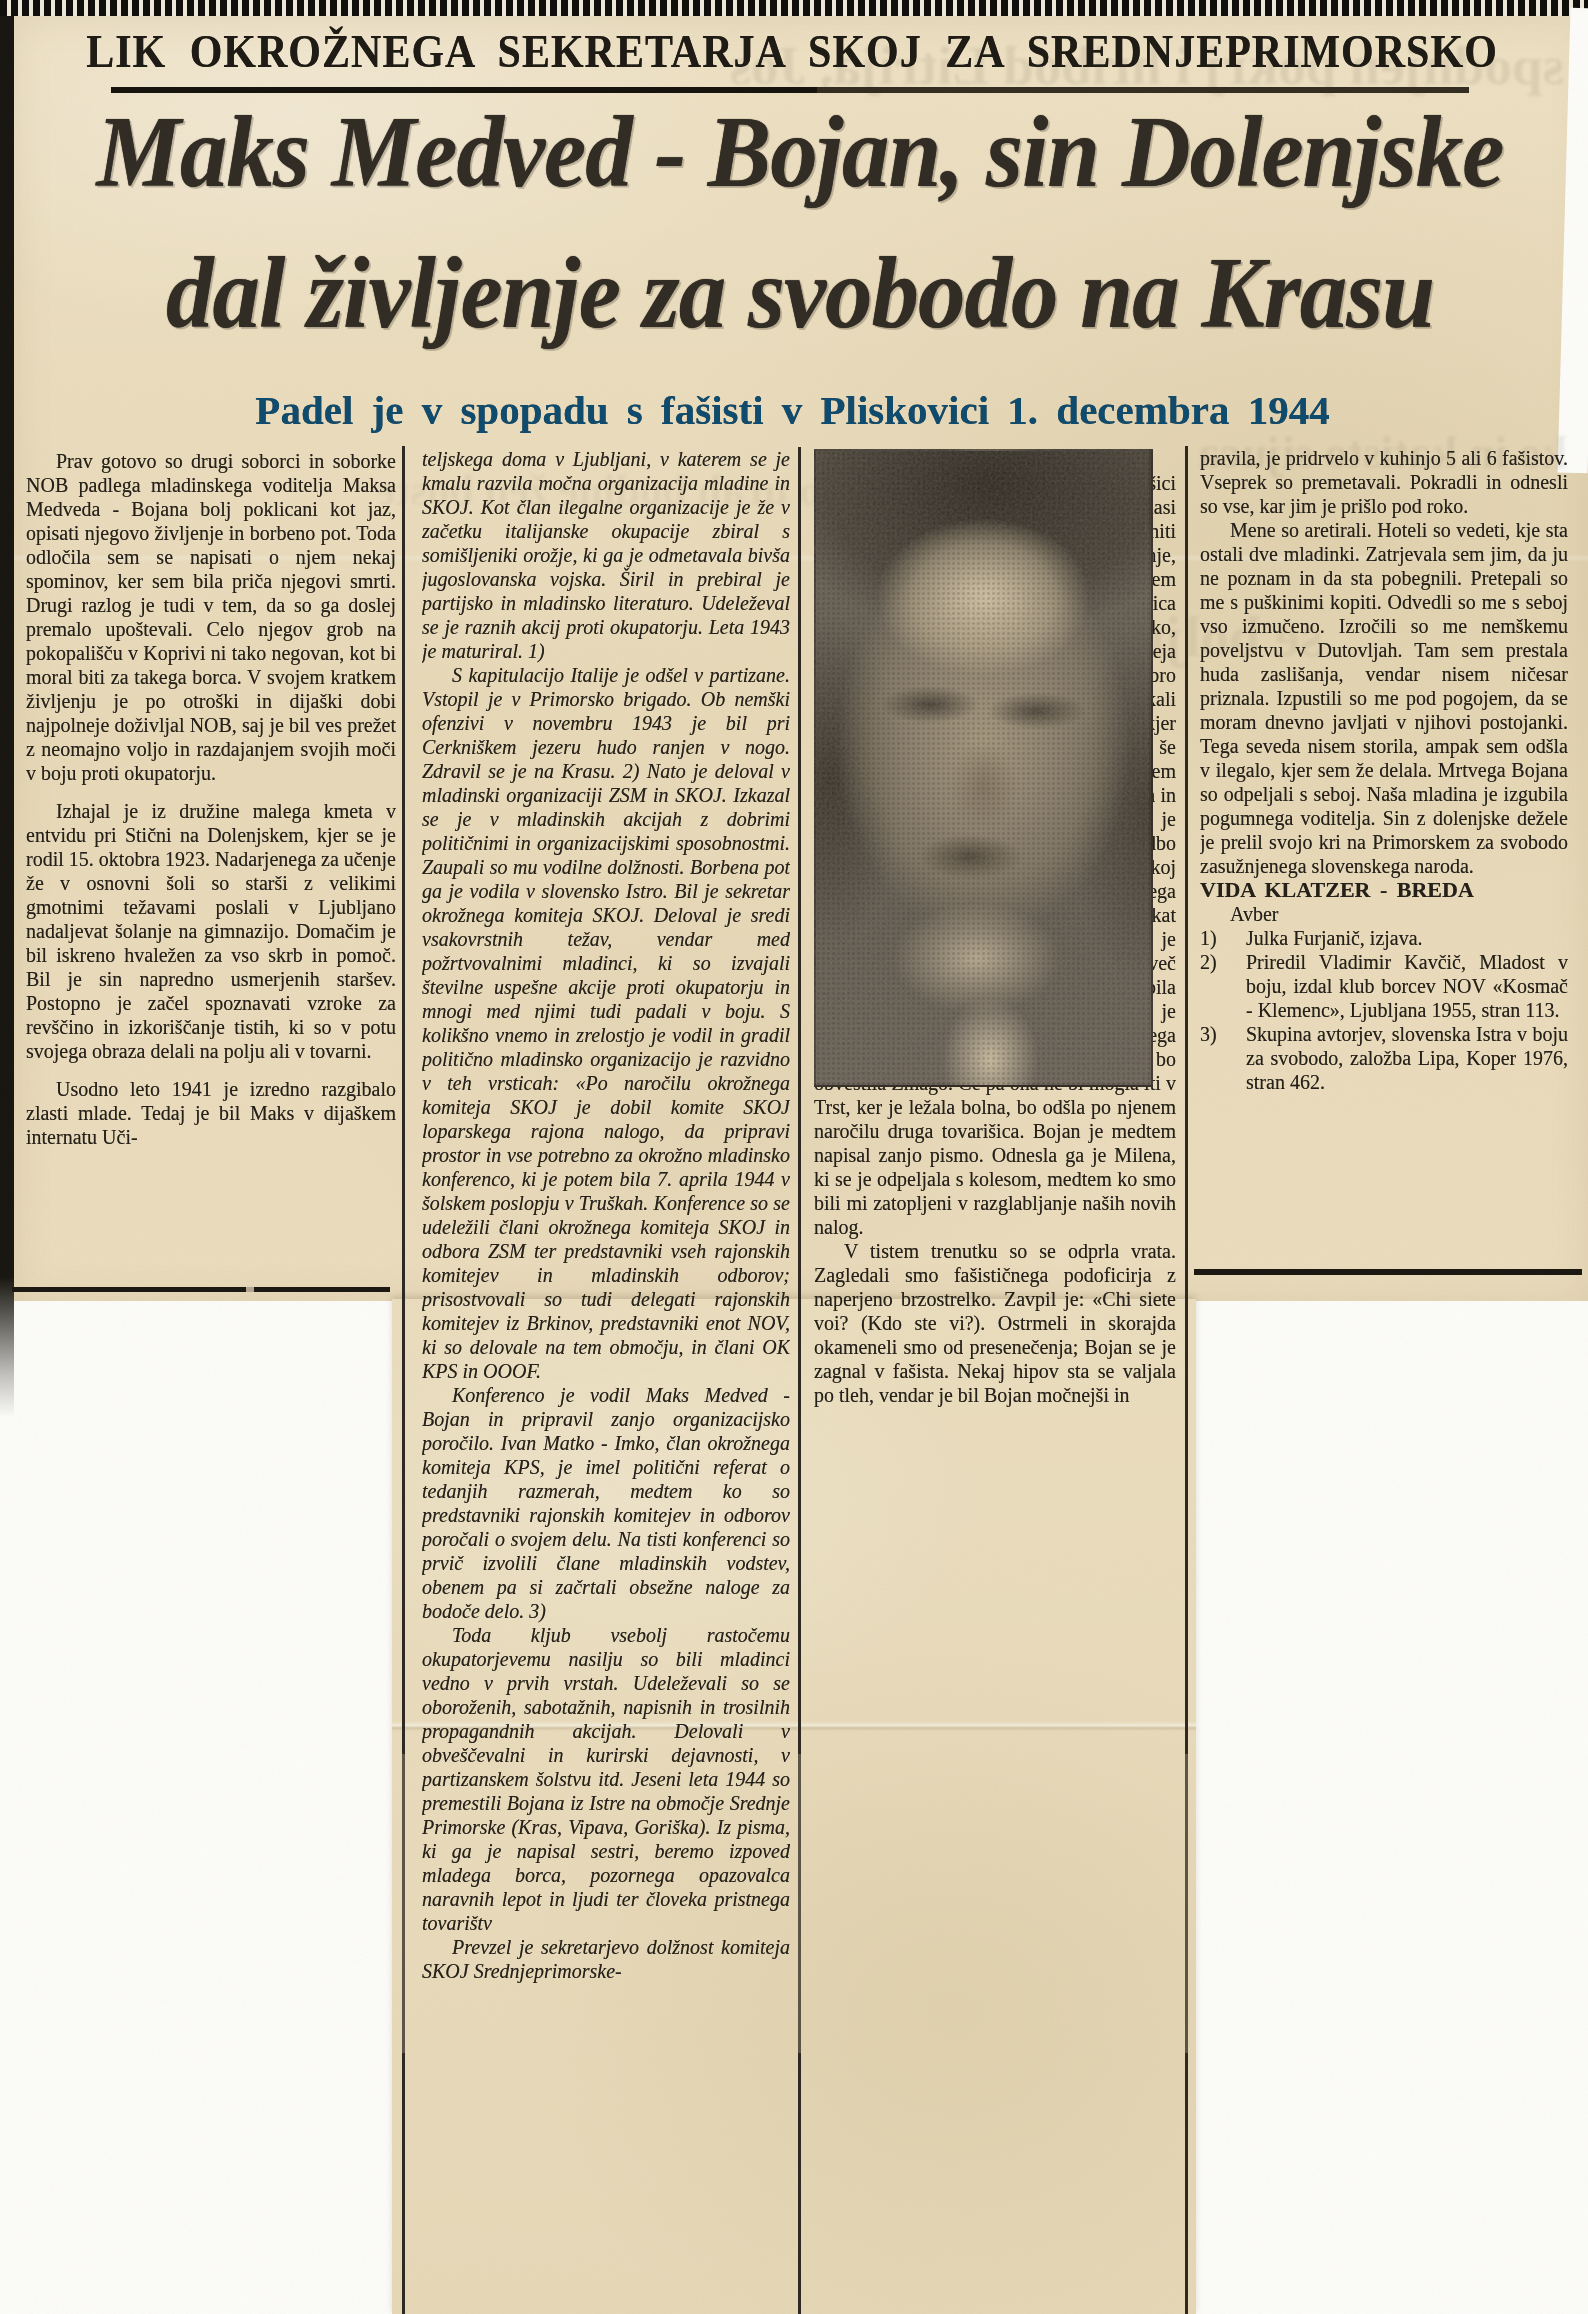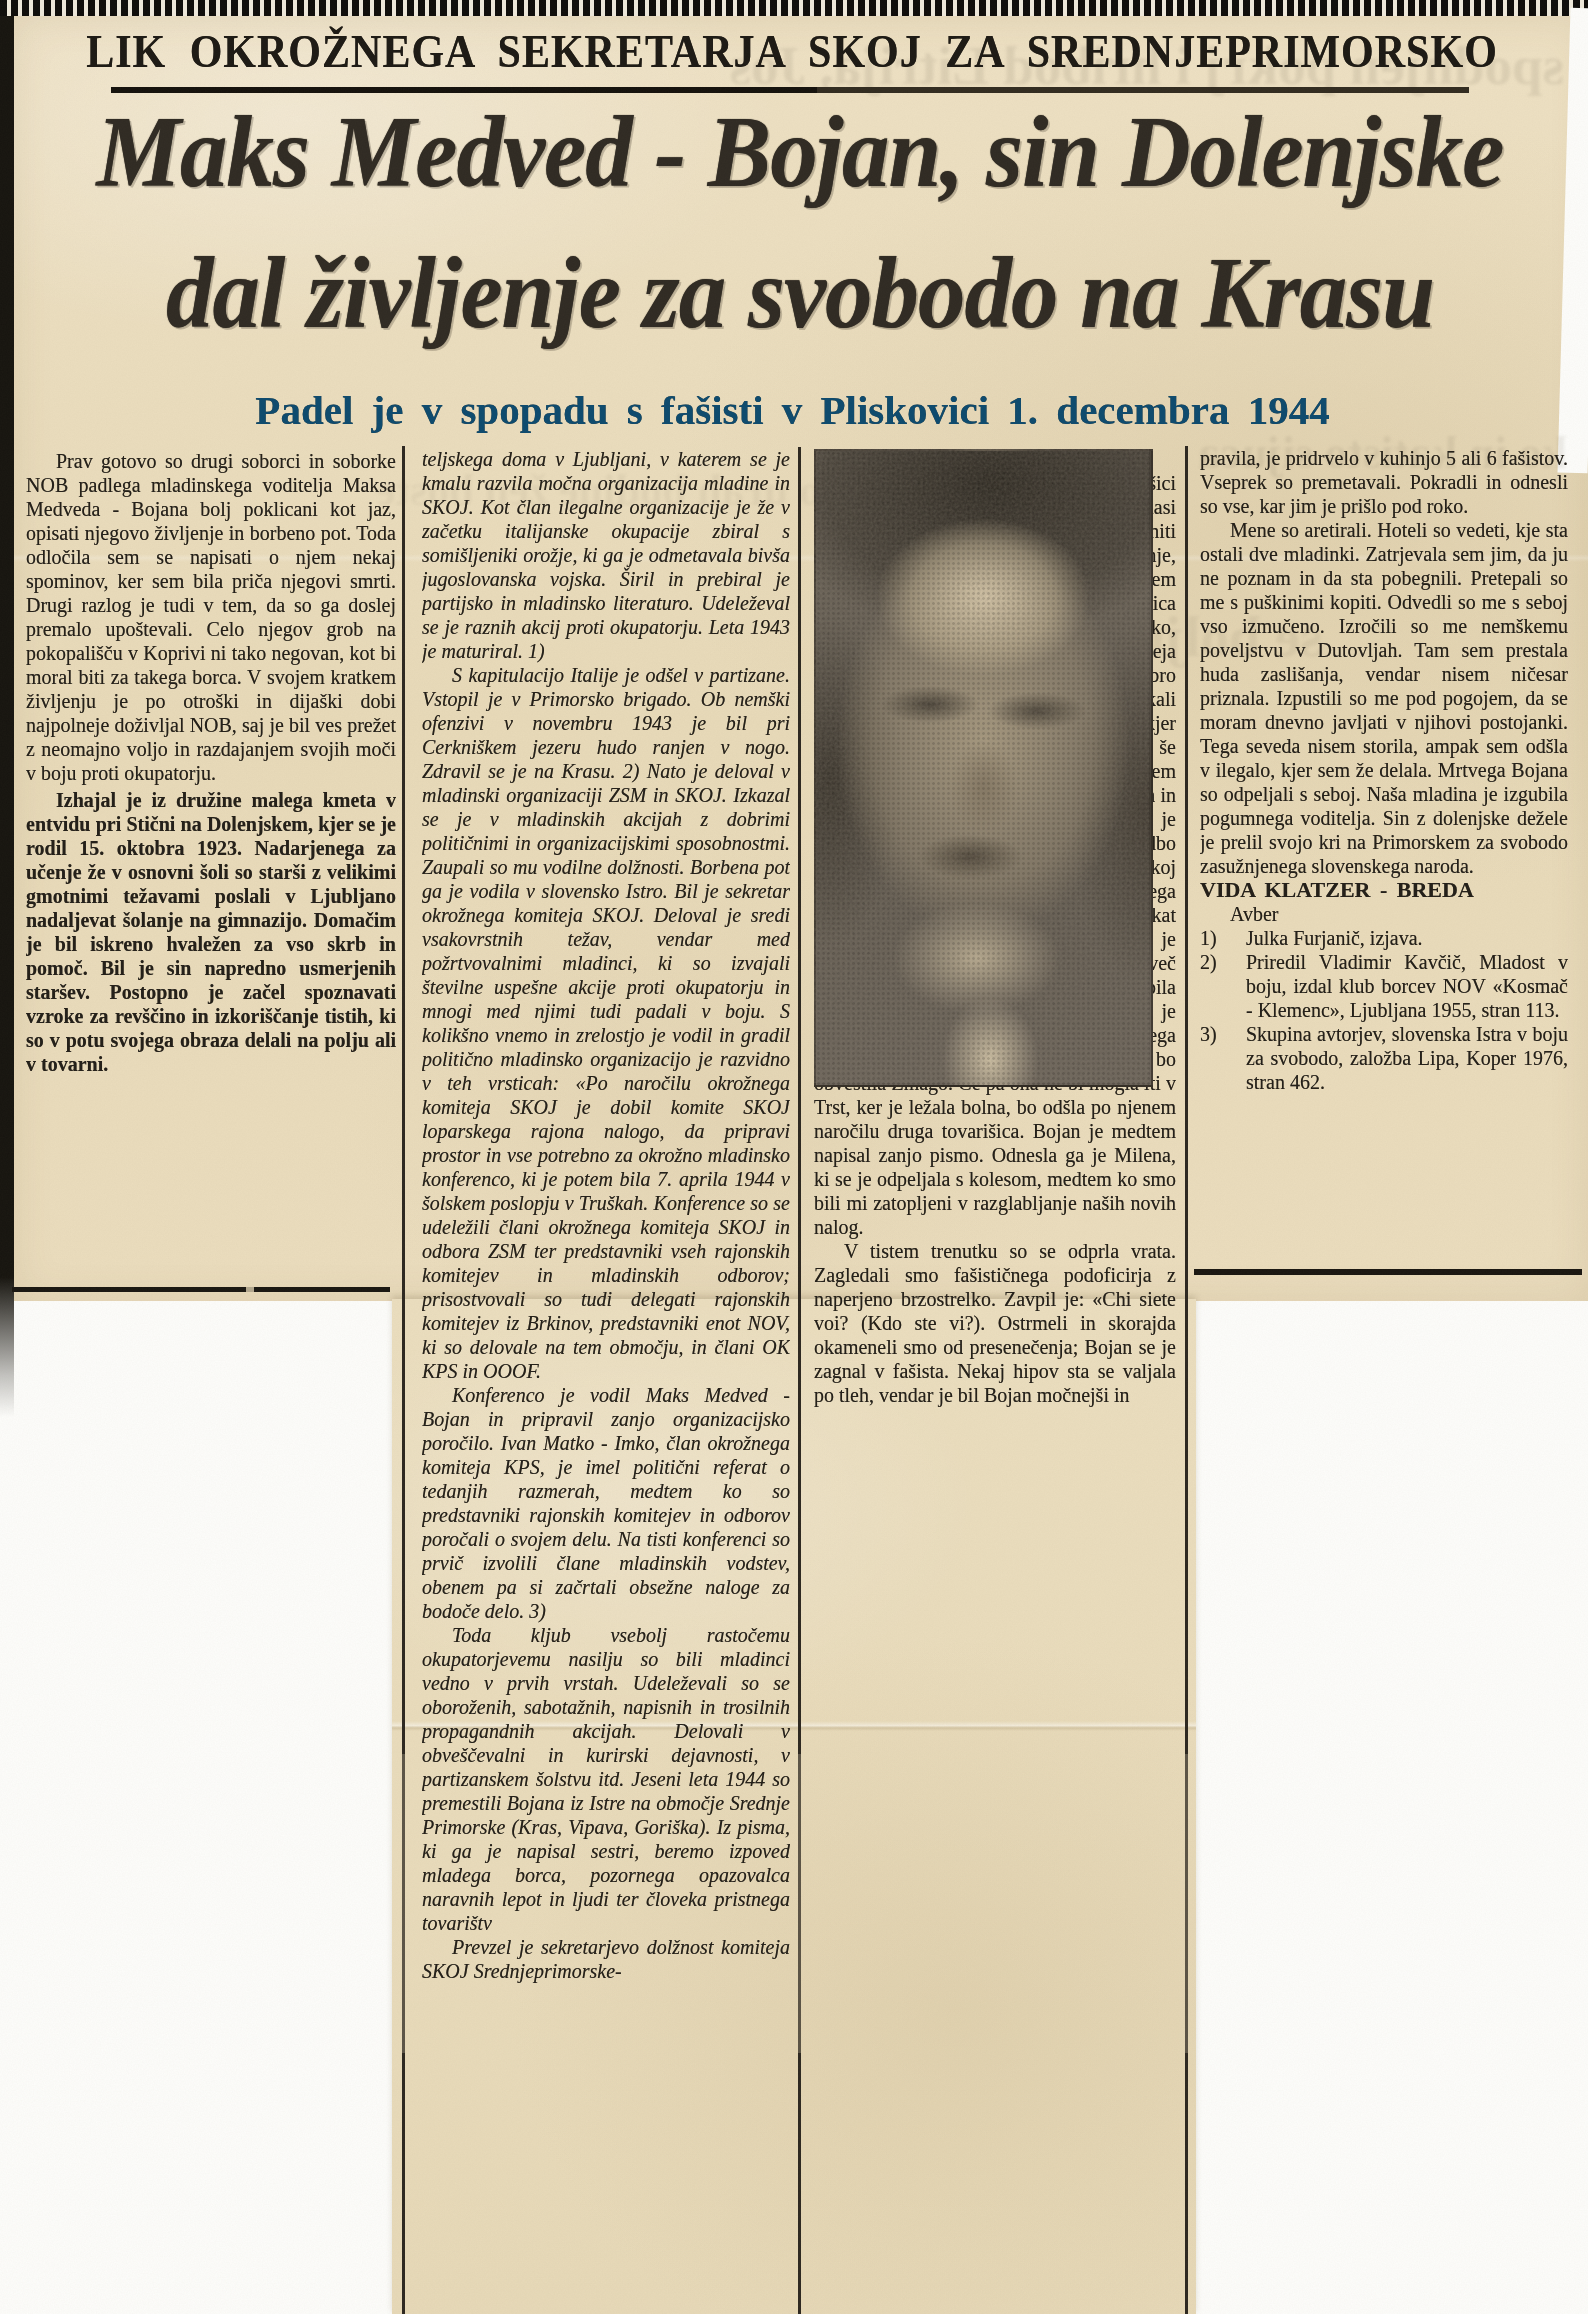--- a/index.html
+++ b/index.html
@@ -75,21 +75,21 @@
     text-shadow:0 0 0.5px rgba(25,20,12,.7);
   }
 
   .col{
     position:absolute;overflow:hidden;
     font-size:20px;line-height:24px;text-align:justify;
     color:#221e18;text-shadow:0 0 0.4px rgba(30,25,18,.55);
   }
   .col p{margin:0;}
   .col p.ind{text-indent:30px;}
-  .col p.sp{margin-top:3px;font-weight:bold;}
+  .col p.sp{margin-top:14px;}
   .col1{left:26px;top:449px;width:370px;height:840px;}
   .col2{left:422px;top:447px;width:368px;height:1867px;font-style:italic;}
   .col3{left:814px;top:447px;width:362px;height:1867px;}
   .col4{left:1200px;top:446px;width:368px;height:832px;}
 
   .vrule{position:absolute;width:3px;background:linear-gradient(180deg,#2c2720 0 70%,rgba(44,39,32,.75) 70% 86%,#2c2720 86% 100%);}
   .vrule.d1{left:402px;top:446px;height:1869px;}
   .vrule.d2{left:798px;top:447px;height:1867px;}
   .vrule.d3{left:1185px;top:446px;height:1869px;}
   .hrule{position:absolute;background:#191611;}
@@ -163,20 +163,21 @@
 
   <div class="vrule d1"></div>
   <div class="vrule d2"></div>
   <div class="vrule d3"></div>
   <div class="hrule col1-end"></div>
   <div class="hrule col4-end"></div>
 
   <div class="col col1">
     <p class="ind">Prav gotovo so drugi soborci in soborke NOB padlega mladinskega voditelja Maksa Medveda - Bojana bolj poklicani kot jaz, opisati njegovo življenje in borbeno pot. Toda odločila sem se napisati o njem nekaj spominov, ker sem bila priča njegovi smrti. Drugi razlog je tudi v tem, da so ga doslej premalo upoštevali. Celo njegov grob na pokopališču v Koprivi ni tako negovan, kot bi moral biti za takega borca. V svojem kratkem življenju je po otroški in dijaški dobi najpolneje doživljal NOB, saj je bil ves prežet z neomajno voljo in razdajanjem svojih moči v boju proti okupatorju.</p>
     <p class="ind sp">Izhajal je iz družine malega kmeta v entvidu pri Stični na Dolenjskem, kjer se je rodil 15. oktobra 1923. Nadarjenega za učenje že v osnovni šoli so starši z velikimi gmotnimi težavami poslali v Ljubljano nadaljevat šolanje na gimnazijo. Domačim je bil iskreno hvaležen za vso skrb in pomoč. Bil je sin napredno usmerjenih staršev. Postopno je začel spoznavati vzroke za revščino in izkoriščanje tistih, ki so v potu svojega obraza delali na polju ali v tovarni.</p>
+    <p class="ind sp">Usodno leto 1941 je izredno razgibalo zlasti mlade. Tedaj je bil Maks v dijaškem internatu Uči-</p>
   </div>
 
   <div class="col col2">
     <p>teljskega doma v Ljubljani, v katerem se je kmalu razvila močna organizacija mladine in SKOJ. Kot član ilegalne organizacije je že v začetku italijanske okupacije zbiral s somišljeniki orožje, ki ga je odmetavala bivša jugoslovanska vojska. Širil in prebiral je partijsko in mladinsko literaturo. Udeleževal se je raznih akcij proti okupatorju. Leta 1943 je maturiral. 1)</p>
     <p class="ind">S kapitulacijo Italije je odšel v partizane. Vstopil je v Primorsko brigado. Ob nemški ofenzivi v novembru 1943 je bil pri Cerkniškem jezeru hudo ranjen v nogo. Zdravil se je na Krasu. 2) Nato je deloval v mladinski organizaciji ZSM in SKOJ. Izkazal se je v mladinskih akcijah z dobrimi političnimi in organizacijskimi sposobnostmi. Zaupali so mu vodilne dolžnosti. Borbena pot ga je vodila v slovensko Istro. Bil je sekretar okrožnega komiteja SKOJ. Deloval je sredi vsakovrstnih težav, vendar med požrtvovalnimi mladinci, ki so izvajali številne uspešne akcije proti okupatorju in mnogi med njimi tudi padali v boju. S kolikšno vnemo in zrelostjo je vodil in gradil politično mladinsko organizacijo je razvidno v teh vrsticah: «Po naročilu okrožnega komiteja SKOJ je dobil komite SKOJ loparskega rajona nalogo, da pripravi prostor in vse potrebno za okrožno mladinsko konferenco, ki je potem bila 7. aprila 1944 v šolskem poslopju v Truškah. Konference so se udeležili člani okrožnega komiteja SKOJ in odbora ZSM ter predstavniki vseh rajonskih komitejev in mladinskih odborov; prisostvovali so tudi delegati rajonskih komitejev iz Brkinov, predstavniki enot NOV, ki so delovale na tem območju, in člani OK KPS in OOOF.</p>
     <p class="ind">Konferenco je vodil Maks Medved - Bojan in pripravil zanjo organizacijsko poročilo. Ivan Matko - Imko, član okrožnega komiteja KPS, je imel politični referat o tedanjih razmerah, medtem ko so predstavniki rajonskih komitejev in odborov poročali o svojem delu. Na tisti konferenci so prvič izvolili člane mladinskih vodstev, obenem pa si začrtali obsežne naloge za bodoče delo. 3)</p>
     <p class="ind">Toda kljub vsebolj rastočemu okupatorjevemu nasilju so bili mladinci vedno v prvih vrstah. Udeleževali so se oboroženih, sabotažnih, napisnih in trosilnih propagandnih akcijah. Delovali v obveščevalni in kurirski dejavnosti, v partizanskem šolstvu itd. Jeseni leta 1944 so premestili Bojana iz Istre na območje Srednje Primorske (Kras, Vipava, Goriška). Iz pisma, ki ga je napisal sestri, beremo izpoved mladega borca, pozornega opazovalca naravnih lepot in ljudi ter človeka pristnega tovarištv</p>
     <p class="ind">Prevzel je sekretarjevo dolžnost komiteja SKOJ Srednjeprimorske-</p>
   </div>
 

